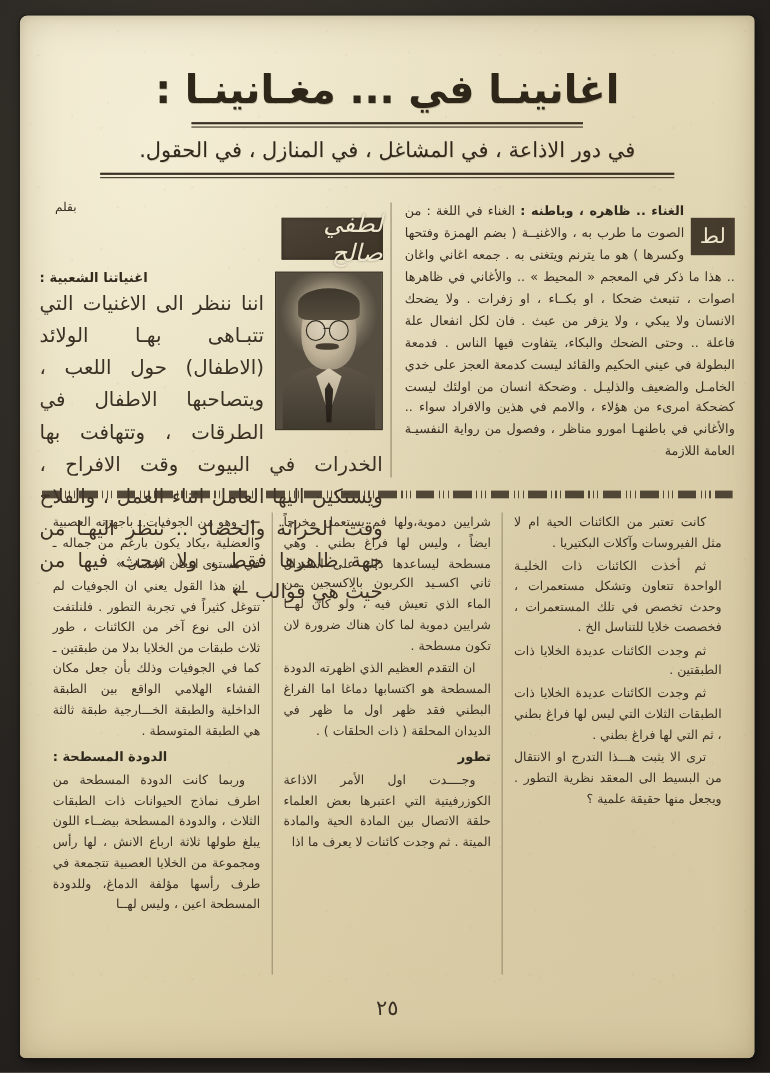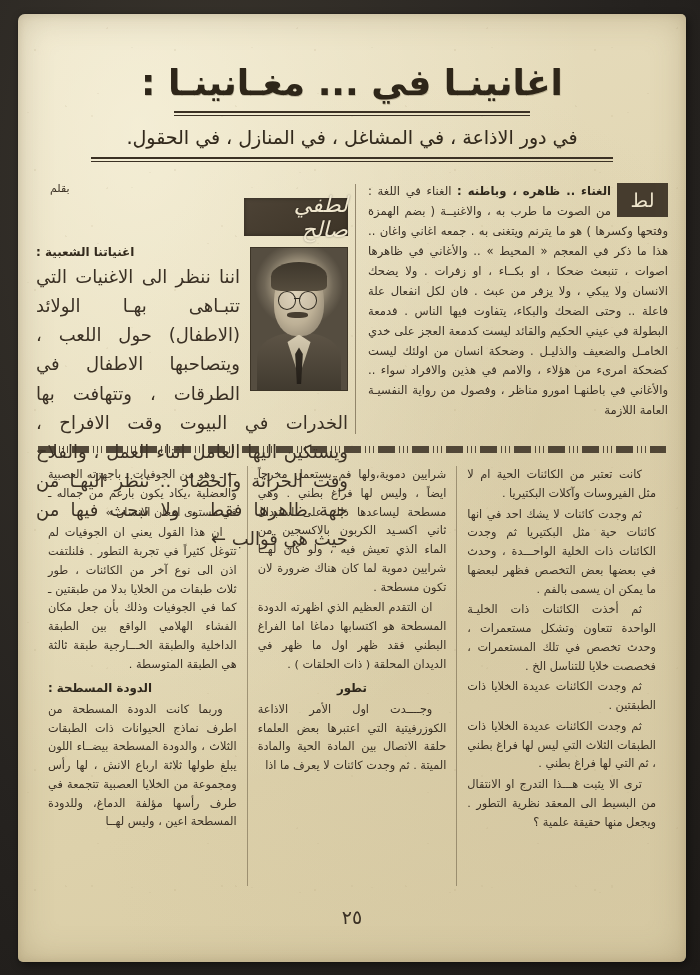--- a/index.html
+++ b/index.html
@@ -160,21 +160,21 @@
     text-align: left;
     font-size: 11px;
     color: #3a3024;
     margin: 0 0 3px 0;
     padding-left: 14px;
     letter-spacing: 0.3px;
   }
   .nameplate {
     display: block;
     margin: 0 0 9px auto;
-    width: 104px;
+    width: 92px;
     height: 38px;
     background: #463c2e;
     background-image: linear-gradient(150deg, #4d4336 0%, #3d3427 100%);
     position: relative;
     box-shadow: inset 0 0 4px rgba(0,0,0,0.35);
   }
   .nameplate-text {
     position: absolute;
     inset: 0;
     display: flex;
@@ -285,23 +285,23 @@
 
   .top-body {
     font-size: 11.6px;
     line-height: 1.72;
     color: #3a3024;
     text-align: justify;
     margin: 0;
   }
   .top-body .dropglyph {
     float: right;
-    width: 51px;
+    width: 40px;
     height: 34px;
-    margin: 1px 0 1px 6px;
+    margin: 16px 0 1px 6px;
     background: #463c2e;
     color: #efe6cd;
     display: flex;
     align-items: center;
     justify-content: center;
     font-size: 19px;
     font-family: "DejaVu Serif", "Liberation Serif", serif;
   }
   .top-lead {
     font-weight: 700;
@@ -354,21 +354,20 @@
   }
   .col p {
     margin: 0 0 2px 0;
   }
   .col .indent { text-indent: 14px; }
   .sec-head {
     font-weight: 700;
     font-size: 11.8px;
     color: #2f281c;
     margin: 5px 0 2px 0;
-    text-align: center;
   }
   .sec-head.rightal { text-align: left; }
   .arrow-lead {
     letter-spacing: 0.5px;
   }
 
   
   .page-number {
     position: absolute;
     left: 0; right: 0;
@@ -429,21 +428,20 @@
           <p class="intro-body">اننا ننظر الى الاغنيات التي تتبـاهى بهـا الولائد (الاطفال) حول اللعب ، ويتصاحبها الاطفال في الطرقات ، وتتهافت بها الخدرات في البيوت وقت الافراح ، ويستكين اليها العامل اثناء العمل ، والفلاح وقت الحراثة والحصاد .. ننظر اليهـا من جهة ظاهرها فقط ، ولا نبحث فيها من حيث هي قوالب ←</p>
         </div>
       </div>
 
       <div class="deco-rule"></div>
 
       <div class="cols-zone">
 
         <div class="col">
           <p class="indent">كانت تعتبر من الكائنات الحية ام لا مثل الفيروسات وآكلات البكتيريا .</p>
-          <p class="indent">ثم وجدت كائنات لا يشك احد في انها كائنات حية مثل البكتيريا ثم وجدت الكائنات ذات الخلية الواحـــدة ، وحدث في بعضها بعض التخصص فظهر لبعضها ما يمكن ان يسمى بالفم .</p>
           <p class="indent">ثم أخذت الكائنات ذات الخليـة الواحدة تتعاون وتشكل مستعمرات ، وحدث تخصص في تلك المستعمرات ، فخصصت خلايا للتناسل الخ .</p>
           <p class="indent">ثم وجدت الكائنات عديدة الخلايا ذات الطبقتين .</p>
           <p class="indent">ثم وجدت الكائنات عديدة الخلايا ذات الطبقات الثلاث التي ليس لها فراغ بطني ، ثم التي لها فراغ بطني .</p>
           <p class="indent">ترى الا يثبت هـــذا التدرج او الانتقال من البسيط الى المعقد نظرية التطور . ويجعل منها حقيقة علمية ؟</p>
         </div>
 
         <div class="col">
           <p>شرايين دموية،ولها فم يستعمل مخرجاً ايضاً ، وليس لها فراغ بطني . وهي مسطحة ليساعدها ذلك على استبدال ثاني اكسـيد الكربون بالاكسجين من الماء الذي تعيش فيه ، ولو كان لهــا شرايين دموية لما كان هناك ضرورة لان تكون مسطحة .</p>
           <p class="indent">ان التقدم العظيم الذي اظهرته الدودة المسطحة هو اكتسابها دماغا اما الفراغ البطني فقد ظهر اول ما ظهر في الديدان المحلقة ( ذات الحلقات ) .</p>
           <div class="sec-head">تطور</div>

